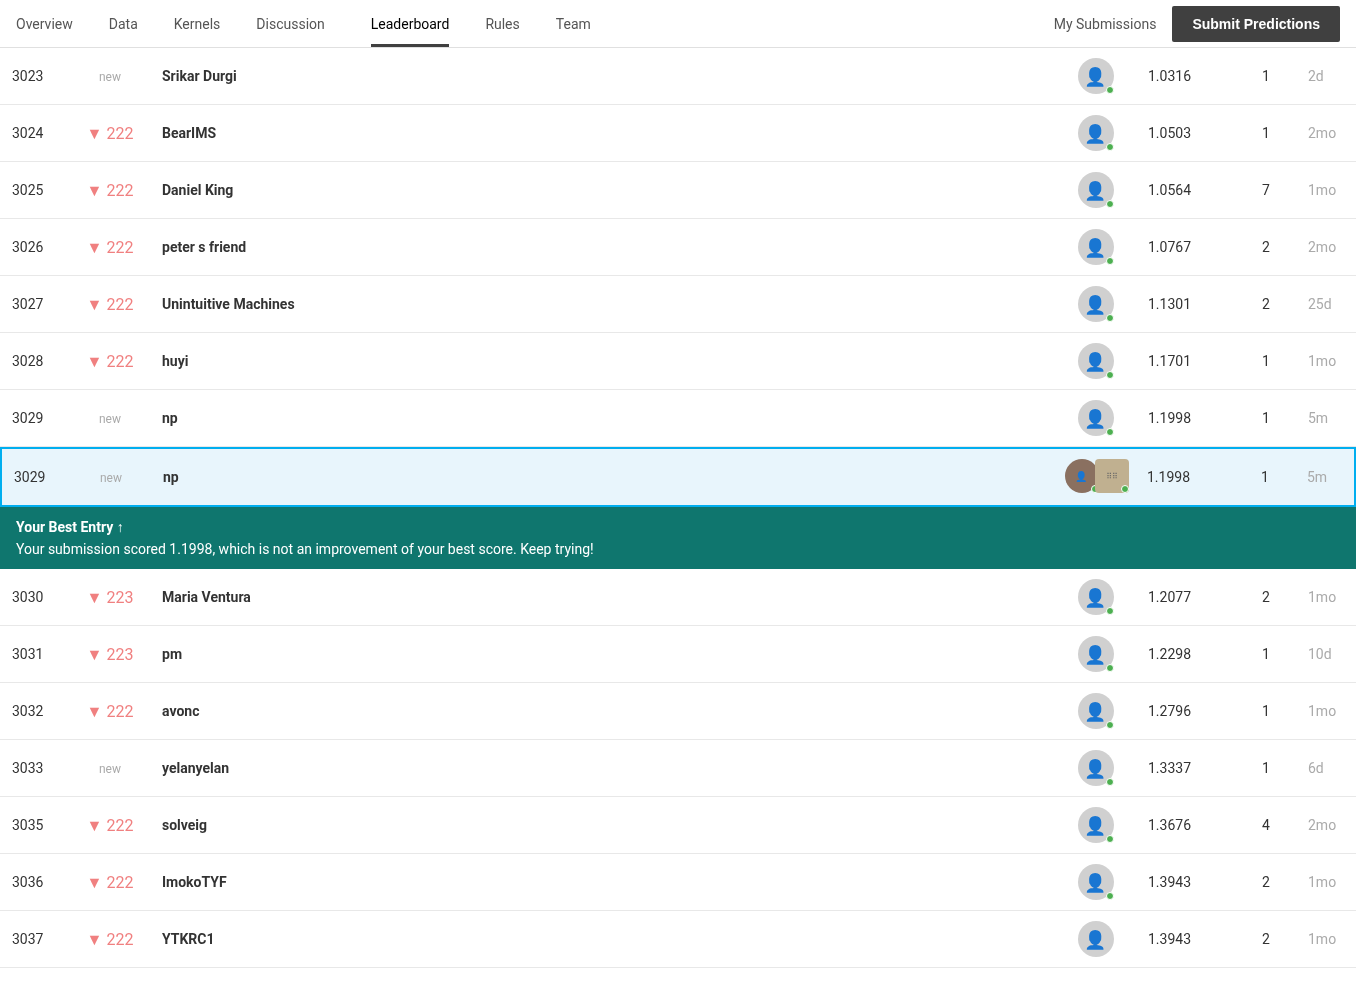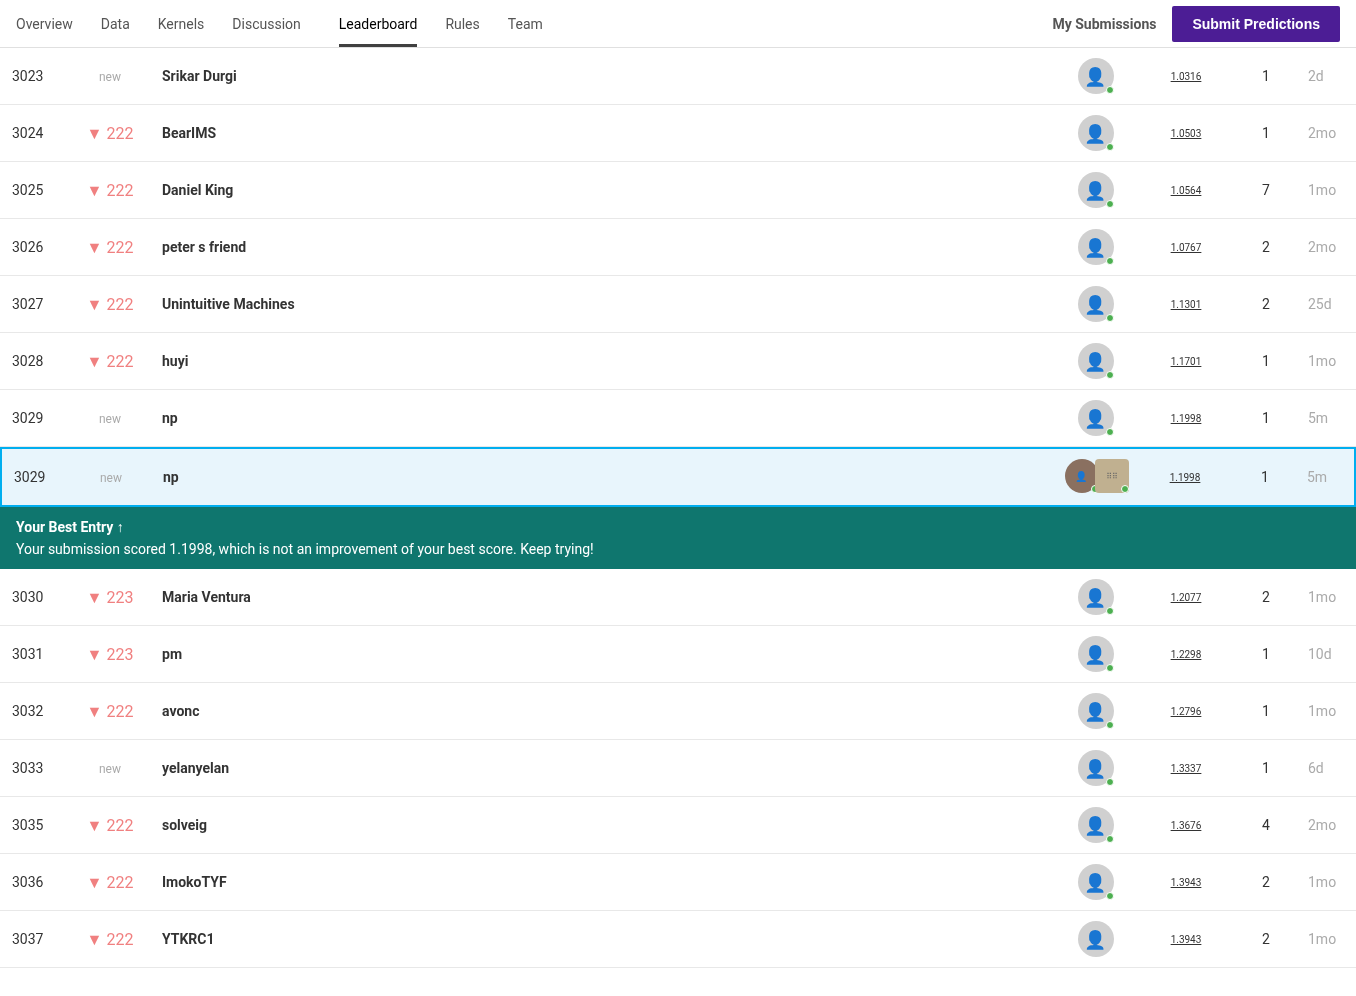--- a/index.html
+++ b/index.html
@@ -9,21 +9,21 @@
     .top-nav {
       display: flex;
       align-items: center;
       border-bottom: 1px solid #e0e0e0;
       padding: 0 16px;
       height: 48px;
       background: #fff;
     }
     .nav-items {
       display: flex;
-      gap: 28px;
+      gap: 36px;
       flex: 1;
       align-items: center;
       height: 100%;
     }
     .nav-item {
       color: #555;
       text-decoration: none;
       font-size: 14px;
       height: 100%;
       display: flex;
@@ -39,24 +39,23 @@
     }
     .nav-right {
       display: flex;
       align-items: center;
       gap: 16px;
     }
     .my-submissions {
       color: #555;
       font-size: 14px;
       cursor: pointer;
-      font-weight: bold;
     }
     .submit-btn {
-      background: #4c1d95;
+      background: #404040;
       color: #fff;
       border: none;
       padding: 10px 20px;
       font-size: 14px;
       font-weight: 600;
       cursor: pointer;
       border-radius: 2px;
       white-space: nowrap;
     }
 
@@ -70,21 +69,21 @@
       border-bottom: 1px solid #e8e8e8;
     }
     .leaderboard-table td {
       padding: 10px 12px;
       vertical-align: middle;
     }
     .col-rank { width: 70px; text-align: left; color: #333; font-size: 14px; }
     .col-change { width: 80px; text-align: center; font-size: 13px; }
     .col-team { flex: 1; font-weight: 700; font-size: 14px; }
     .col-avatar { width: 80px; text-align: center; }
-    .col-score { width: 100px; text-align: center; font-size: 10px; text-decoration: underline; }
+    .col-score { width: 100px; text-align: left; font-size: 14px; }
     .col-entries { width: 60px; text-align: center; font-size: 14px; color: #333; }
     .col-last { width: 60px; font-size: 14px; color: #aaa; }
 
     .change-down { color: #f08080; font-size: 16px; }
     .change-new { color: #aaa; font-size: 12px; }
     .avatar-placeholder {
       width: 36px;
       height: 36px;
       border-radius: 50%;
       background: #d0d0d0;

